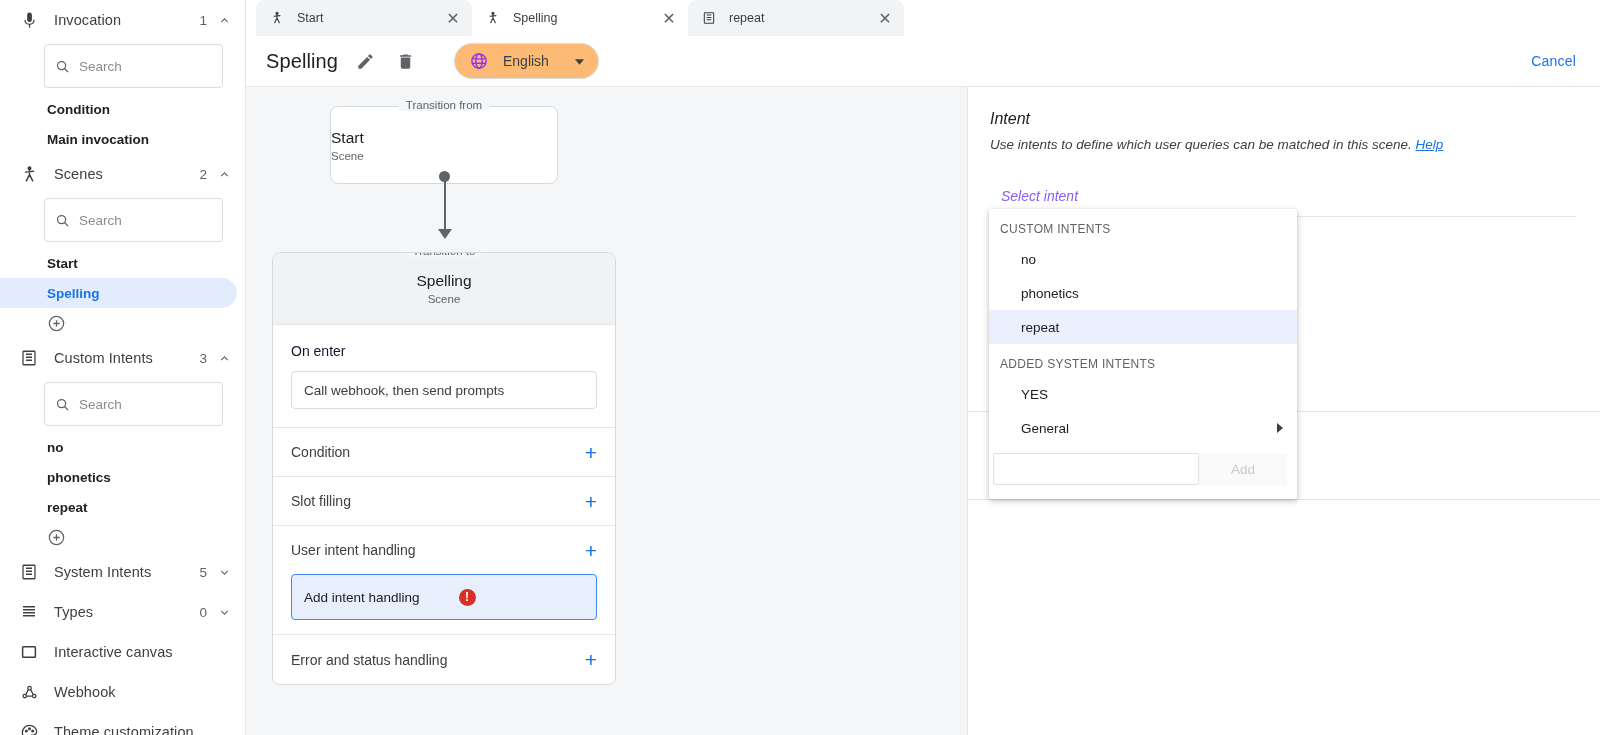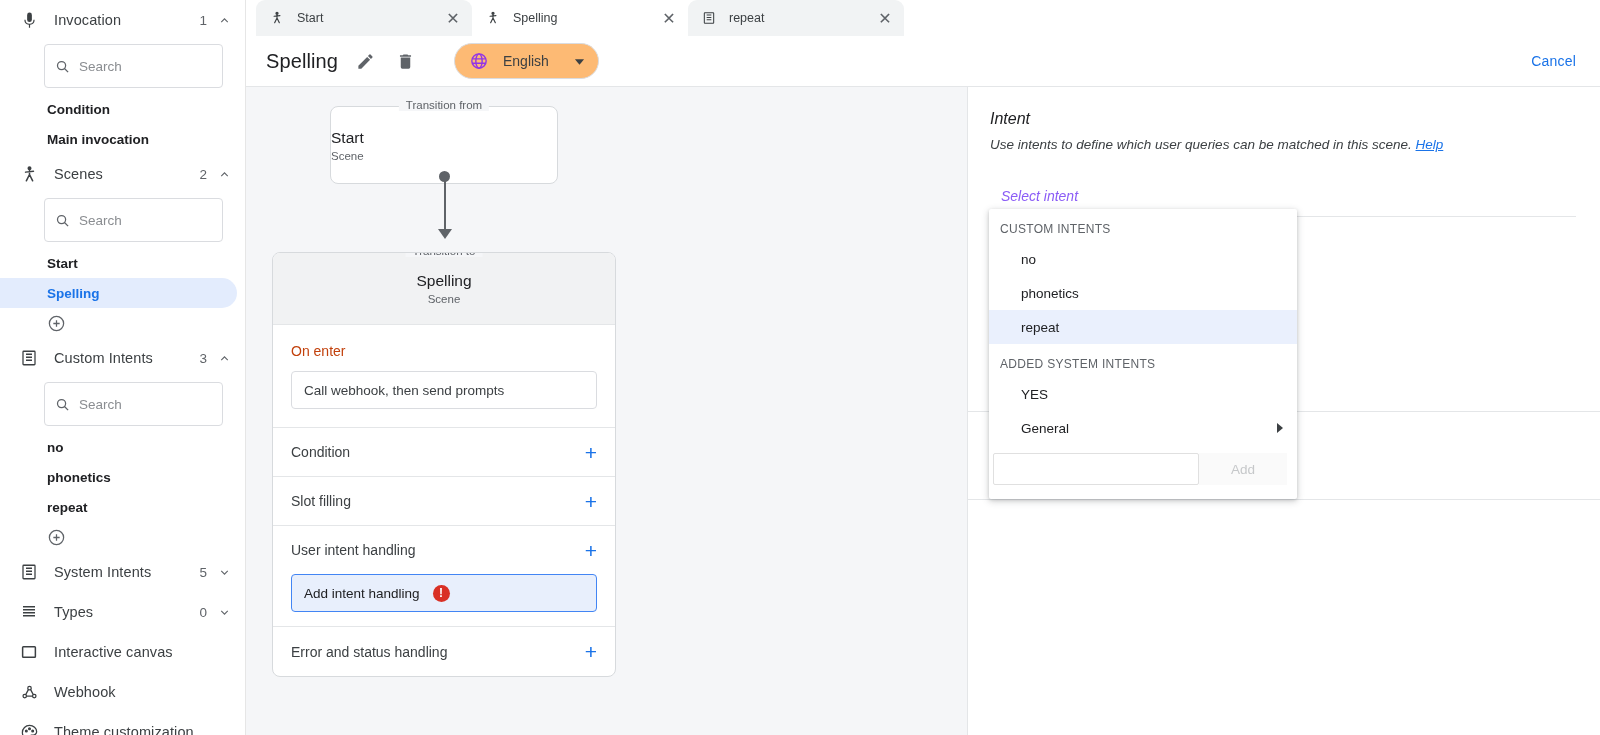--- a/index.html
+++ b/index.html
@@ -130,38 +130,38 @@
 
   .node-to {
     position:absolute; left:26px; top:165px; width:344px;
     background:#ffffff; border:1px solid #d7dadd; border-radius:8px; overflow:hidden;
   }
   .node-to-head {
     background:#f1f2f3; height:72px; display:flex; flex-direction:column;
     align-items:center; justify-content:center; border-bottom:1px solid #e4e6e8;
   }
   .onenter { padding:18px 18px 18px 18px; border-bottom:1px solid #e4e6e8; }
-  .onenter .lab { font-size:14px; color:#c2410c; margin-bottom:12px; }
+  .onenter .lab { font-size:14px; color:#0f172a; margin-bottom:12px; }
   .onenter .chip {
     border:1px solid #dadce0; border-radius:4px; height:38px;
     display:flex; align-items:center; padding-left:12px;
     font-size:13.5px; color:#3c4043; background:#fff;
   }
   .row {
     height:49px; display:flex; align-items:center; padding:0 18px;
     border-bottom:1px solid #e4e6e8; font-size:14px; color:#3c4043;
   }
   .row .plus { margin-left:auto; color:#1a73e8; font-size:21px; line-height:1; cursor:pointer; font-weight:300; }
   .row.noborder { border-bottom:none; }
   .uih { padding: 0 18px 14px 18px; border-bottom:1px solid #e4e6e8; }
   .uih-head { height:48px; display:flex; align-items:center; font-size:14px; color:#3c4043; }
   .uih-head .plus { margin-left:auto; color:#1a73e8; font-size:21px; line-height:1; cursor:pointer; font-weight:300; }
   .add-intent-btn {
-    height:38px; border:1px solid #4285f4; border-radius:4px; background:#e8effc;
-    display:flex; align-items:center; padding-left:12px; cursor:pointer;
+    height:46px; border:1px solid #4285f4; border-radius:4px; background:#e8effc;
+    display:flex; align-items:center; padding-left:12px; cursor:pointer;gap:26px;
   }
   .add-intent-btn .t { font-size:13.5px; color:#202124; }
   .warn {
     width:17px; height:17px; border-radius:50%; background:#d93025; margin-left:13px;
     display:flex; align-items:center; justify-content:center;
     color:#fff; font-size:12px; font-weight:bold; line-height:1;
   }
 
   
   .detail { flex:1; background:#ffffff; position:relative; }

